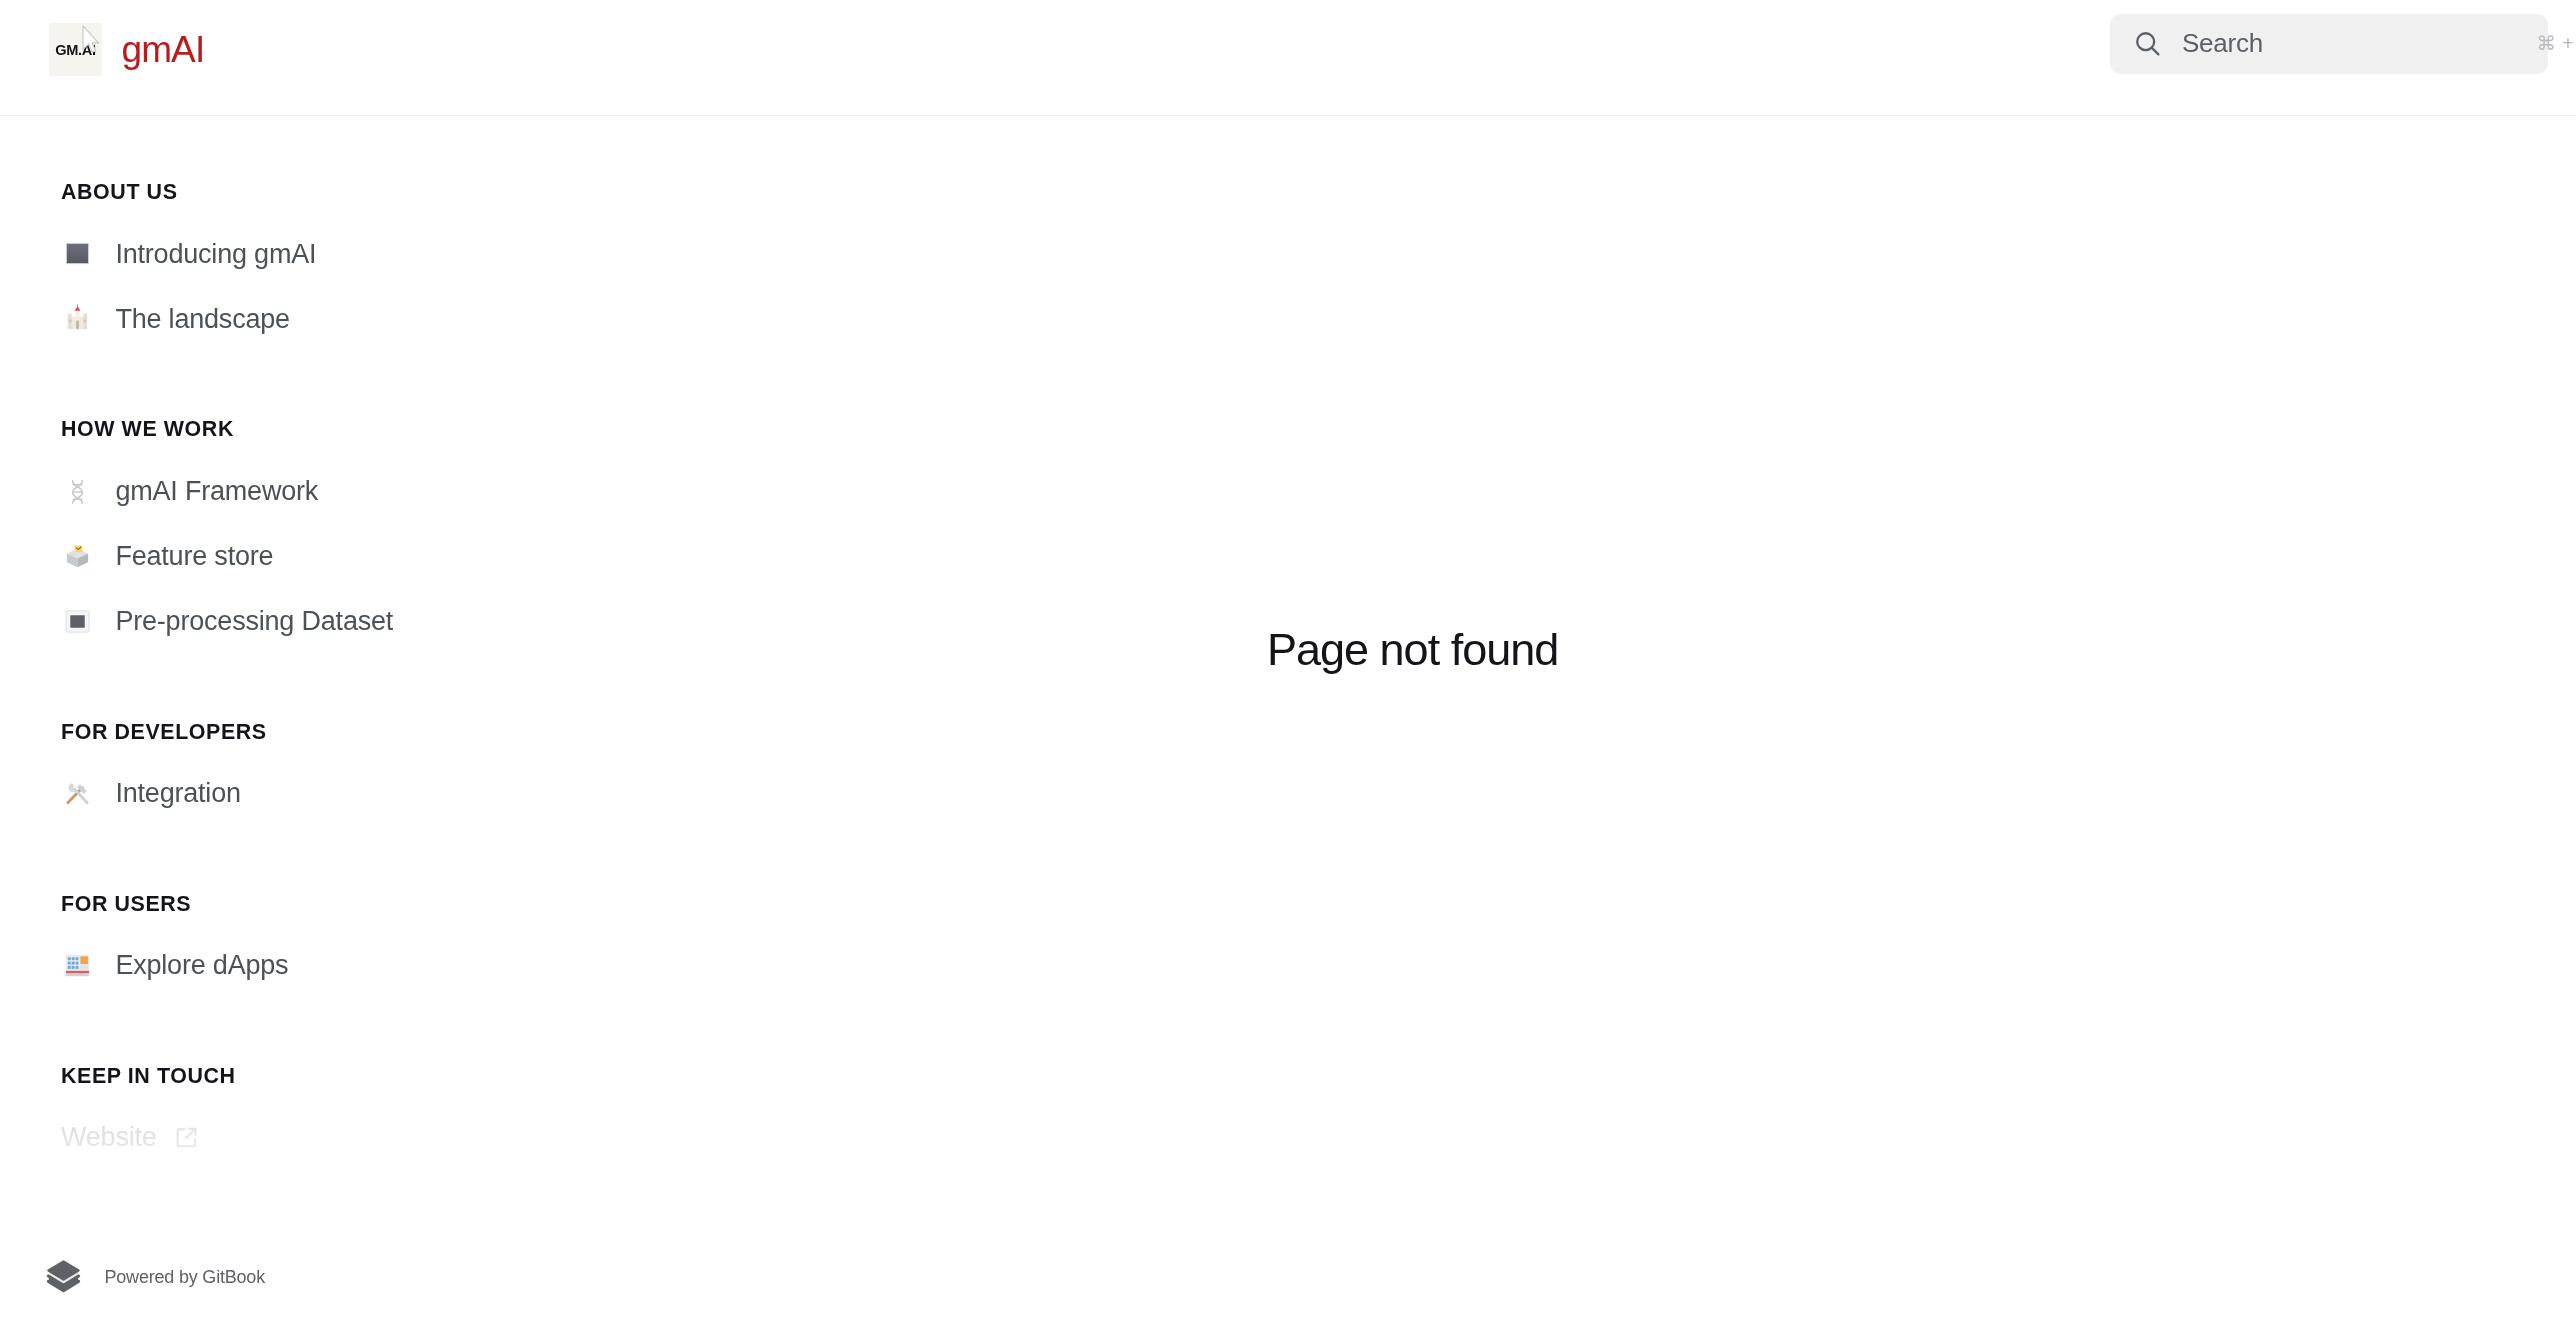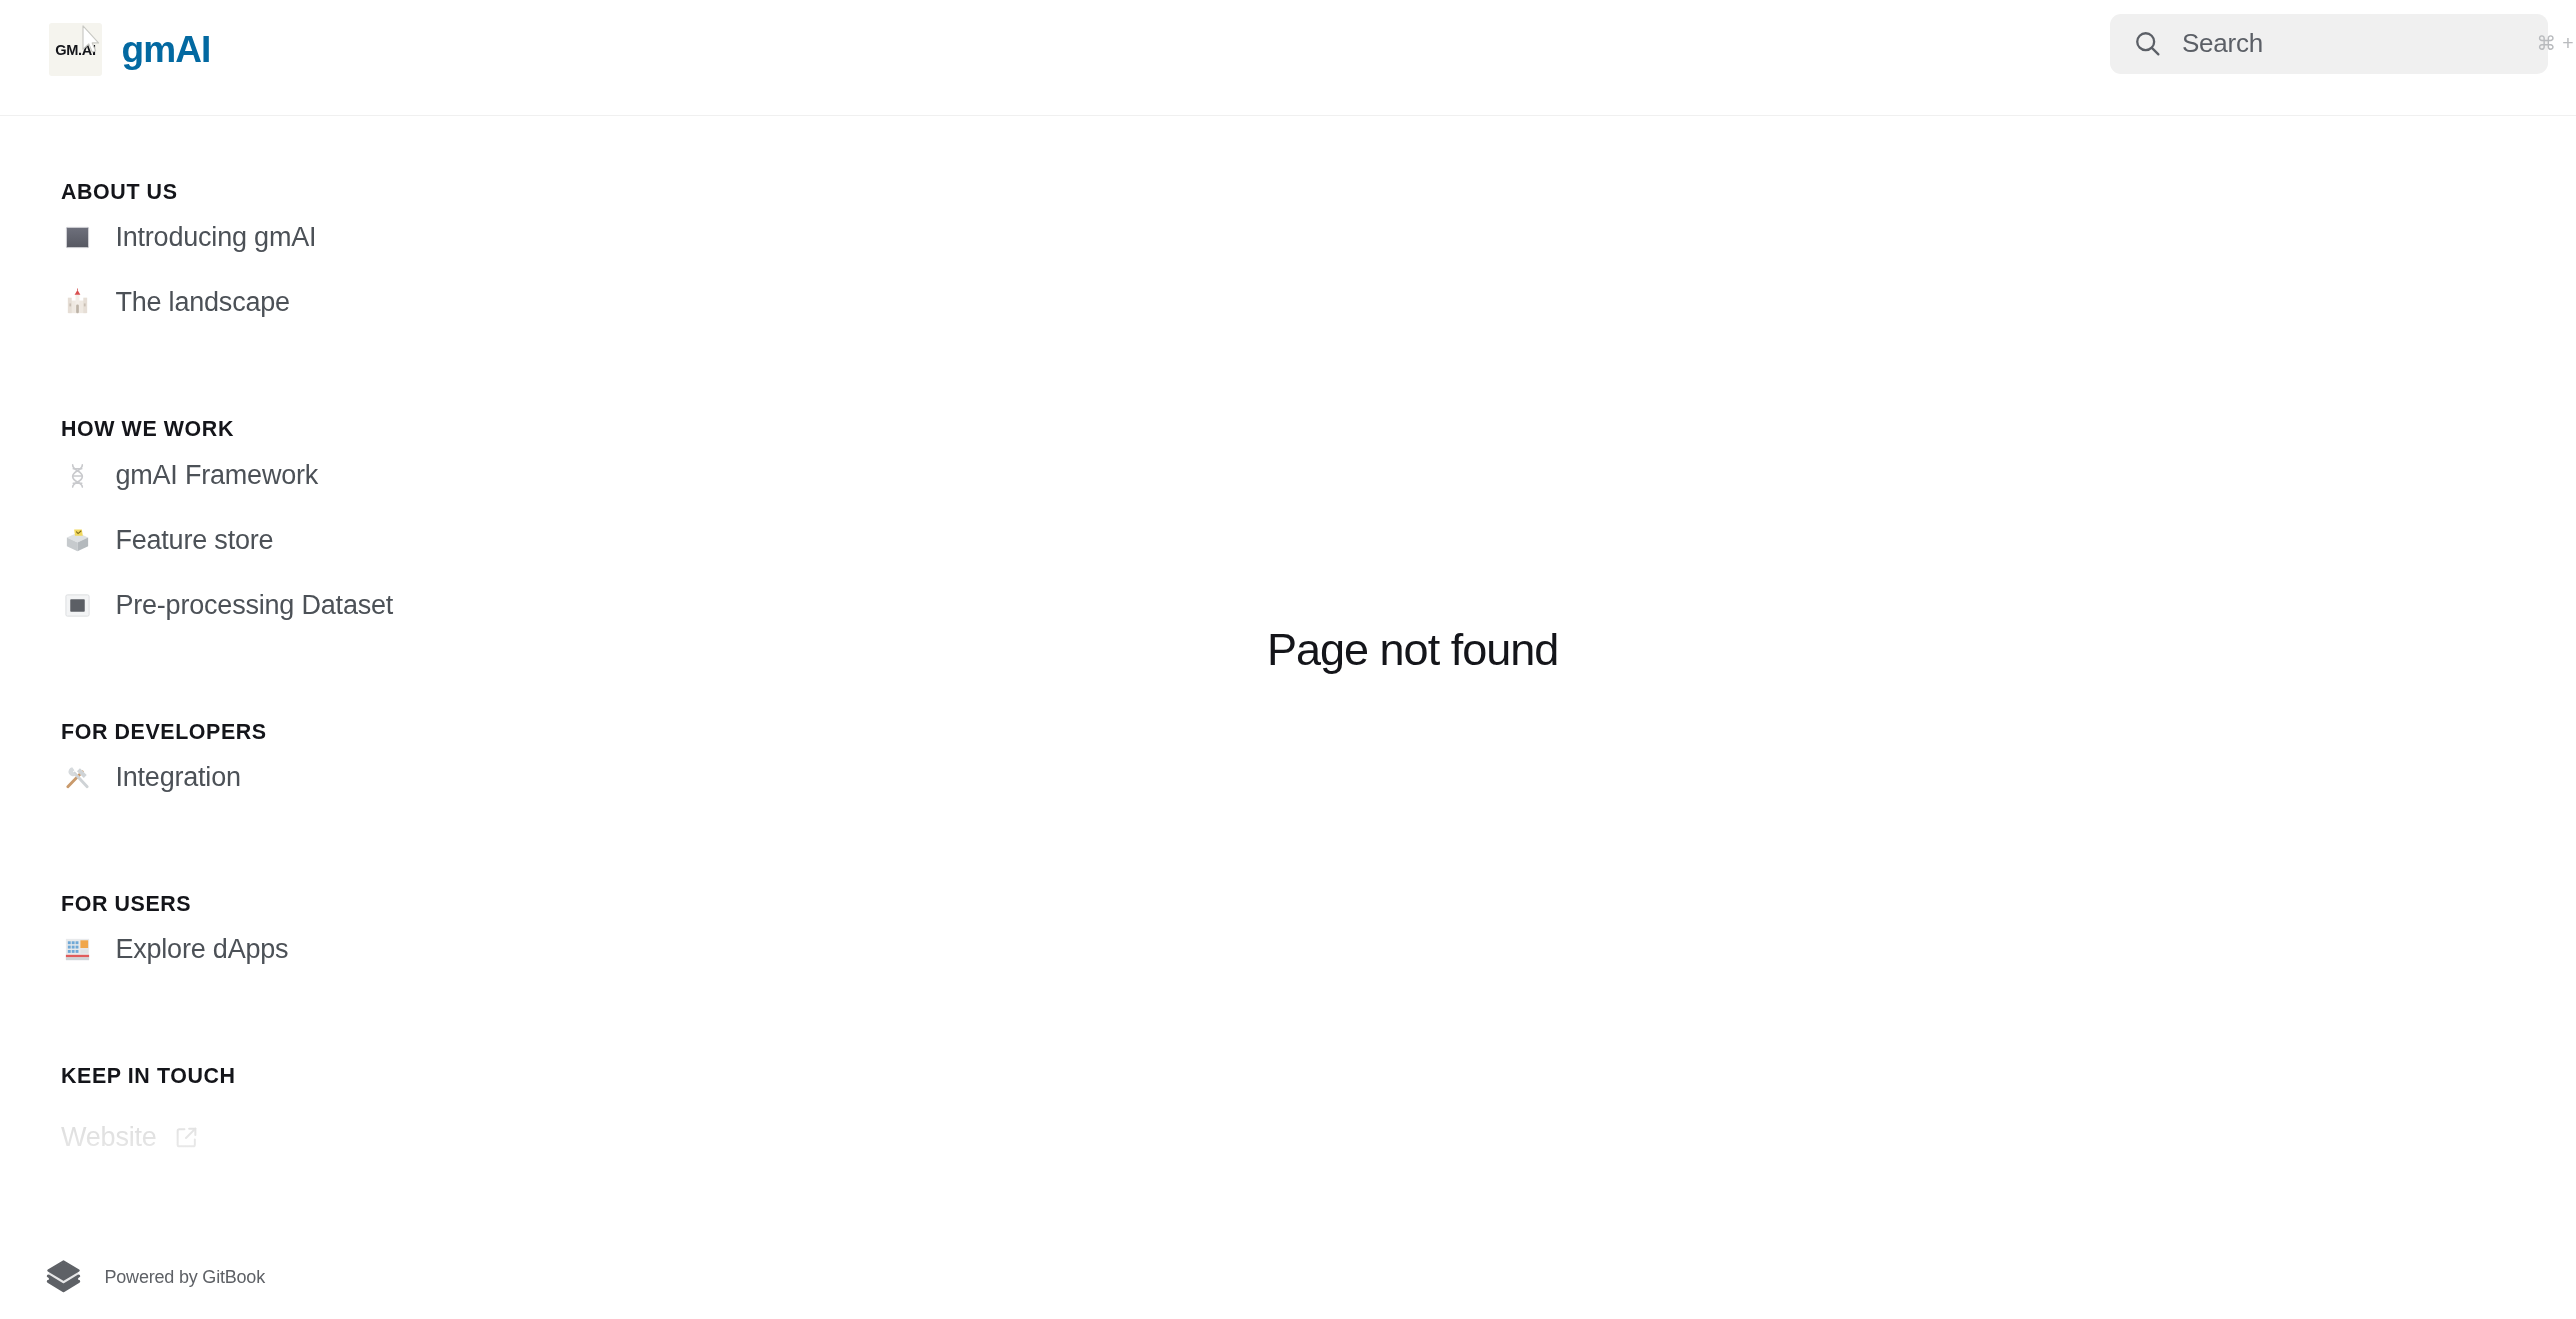--- a/index.html
+++ b/index.html
@@ -42,23 +42,23 @@
     justify-content: center;
     font-size: 14.6px;
     font-weight: 700;
     letter-spacing: -0.3px;
     color: #14151a;
     position: relative;
   }
 
   #brand-title {
     font-size: 37px;
-    font-weight: 700;
+    font-weight: 400;
     letter-spacing: -0.9px;
-    color: #0369a1;
+    color: #b91c1c;
     line-height: 1;
   }
 
   
   #cursor {
     position: absolute;
     left: 81px;
     top: 25px;
     width: 19.5px;
     height: 31px;
@@ -119,21 +119,21 @@
     color: #14151a;
     text-transform: uppercase;
     padding: 0 0 0 49px;
     margin-bottom: 15.6px;
     line-height: 1.2;
   }
   .nav-section + .nav-section .nav-section-title { margin-top: 66px; }
 
   .nav-item {
     display: flex;
-    align-items: flex-start;
+    align-items: center;
     gap: 21.4px;
     height: 65px;
     padding-left: 49px;
     cursor: pointer;
     text-decoration: none;
   }
 
   .nav-item-icon {
     flex: 0 0 auto;
     width: 33px;

